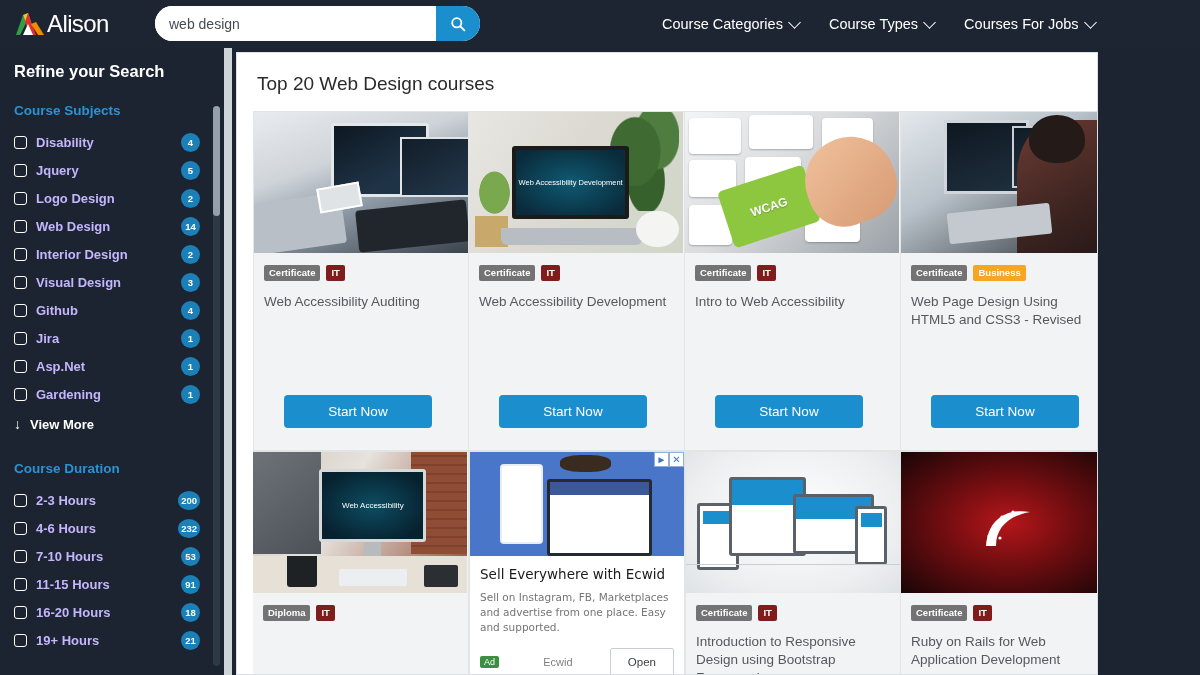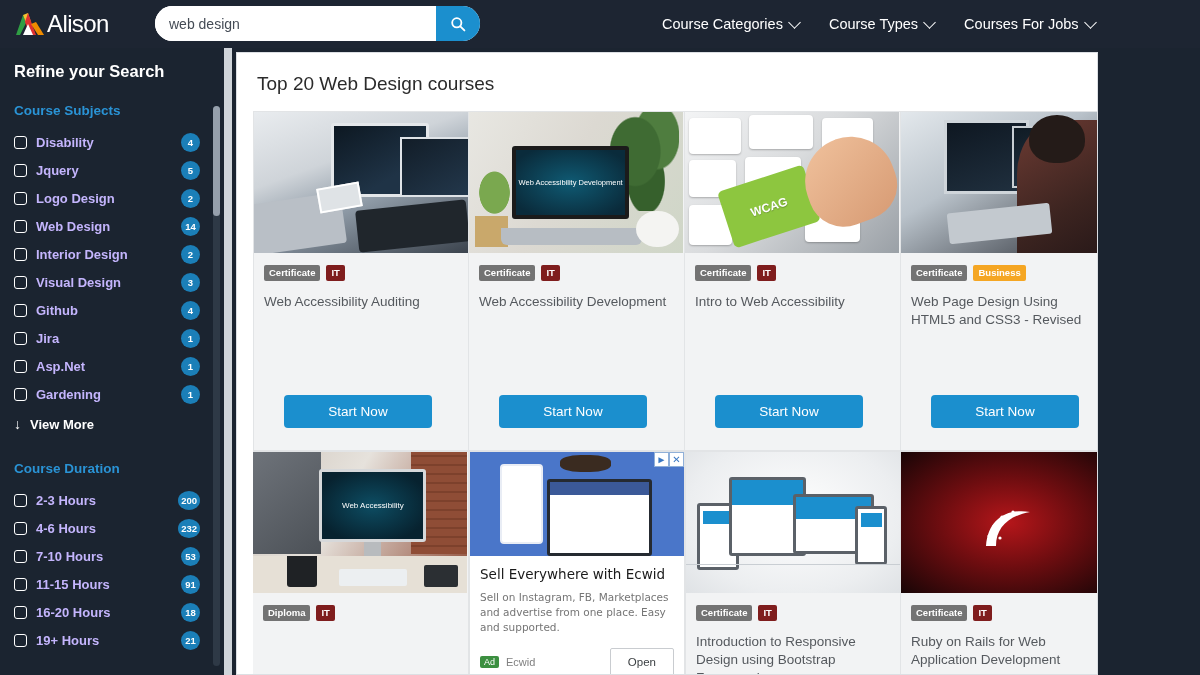--- a/index.html
+++ b/index.html
@@ -405,21 +405,21 @@
   }
   .ad-foot {
     display: flex; align-items: center;
     padding: 12px 10px 0 10px;
   }
   .ad-tag {
     background: #3c8f40; color: #ffffff;
     font-size: 9px; font-weight: normal;
     padding: 1px 4px; border-radius: 2px; margin-right: 7px;
   }
-  .ad-brand { font-size: 11px; color: #808080; flex: 1; }
+  .ad-brand { font-size: 11px; color: #808080; flex: 1; text-align: center; }
   .ad-open {
     border: 1px solid #c9ccd0; background: #ffffff;
     font-size: 11.5px; color: #3c4043;
     padding: 7px 17px; border-radius: 2px; cursor: pointer;
     font-family: "Liberation Sans", sans-serif;
   }
 </style>
 </head>
 <body>
 

